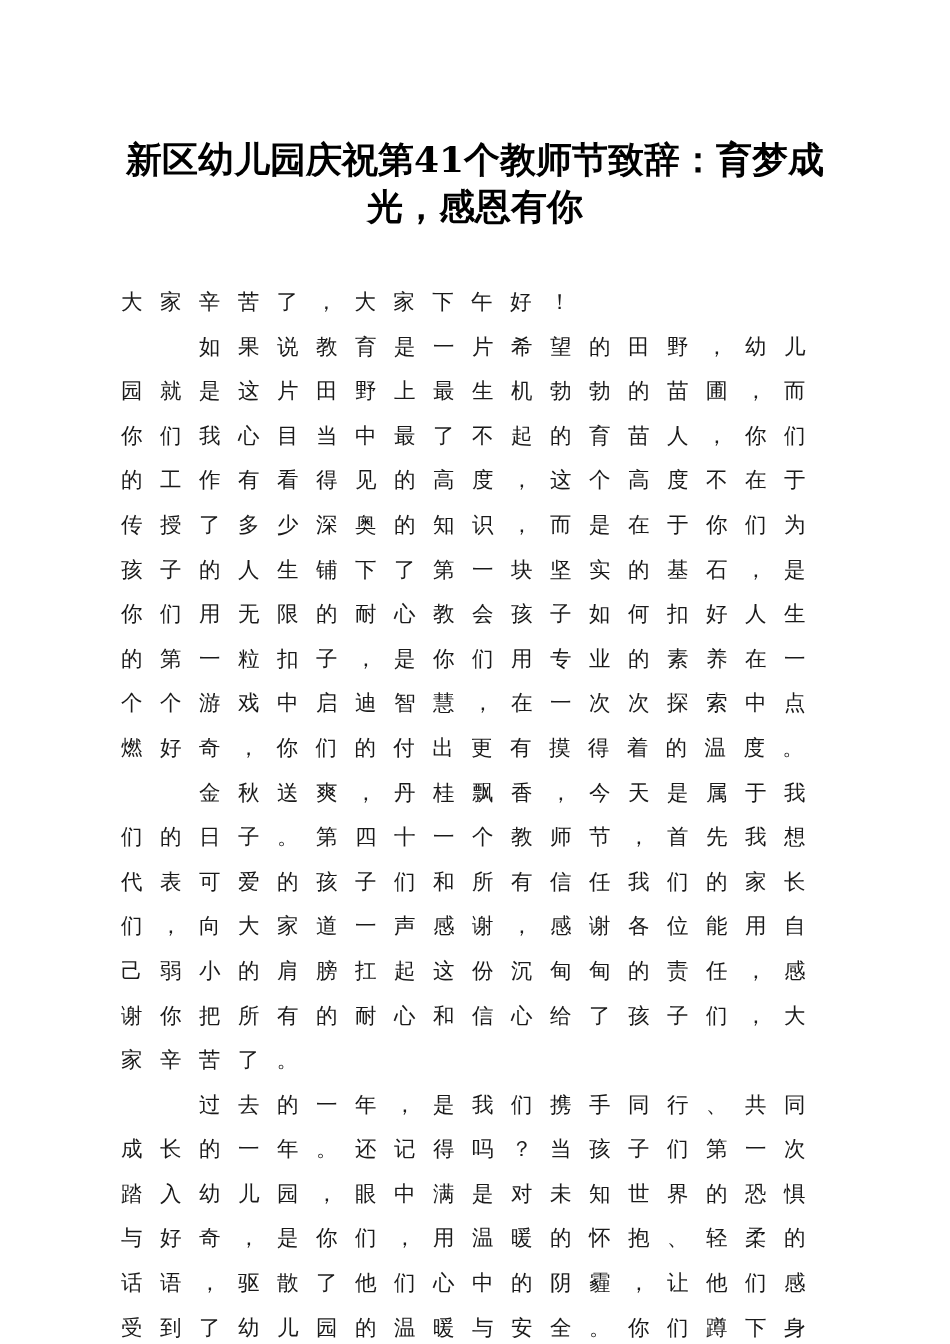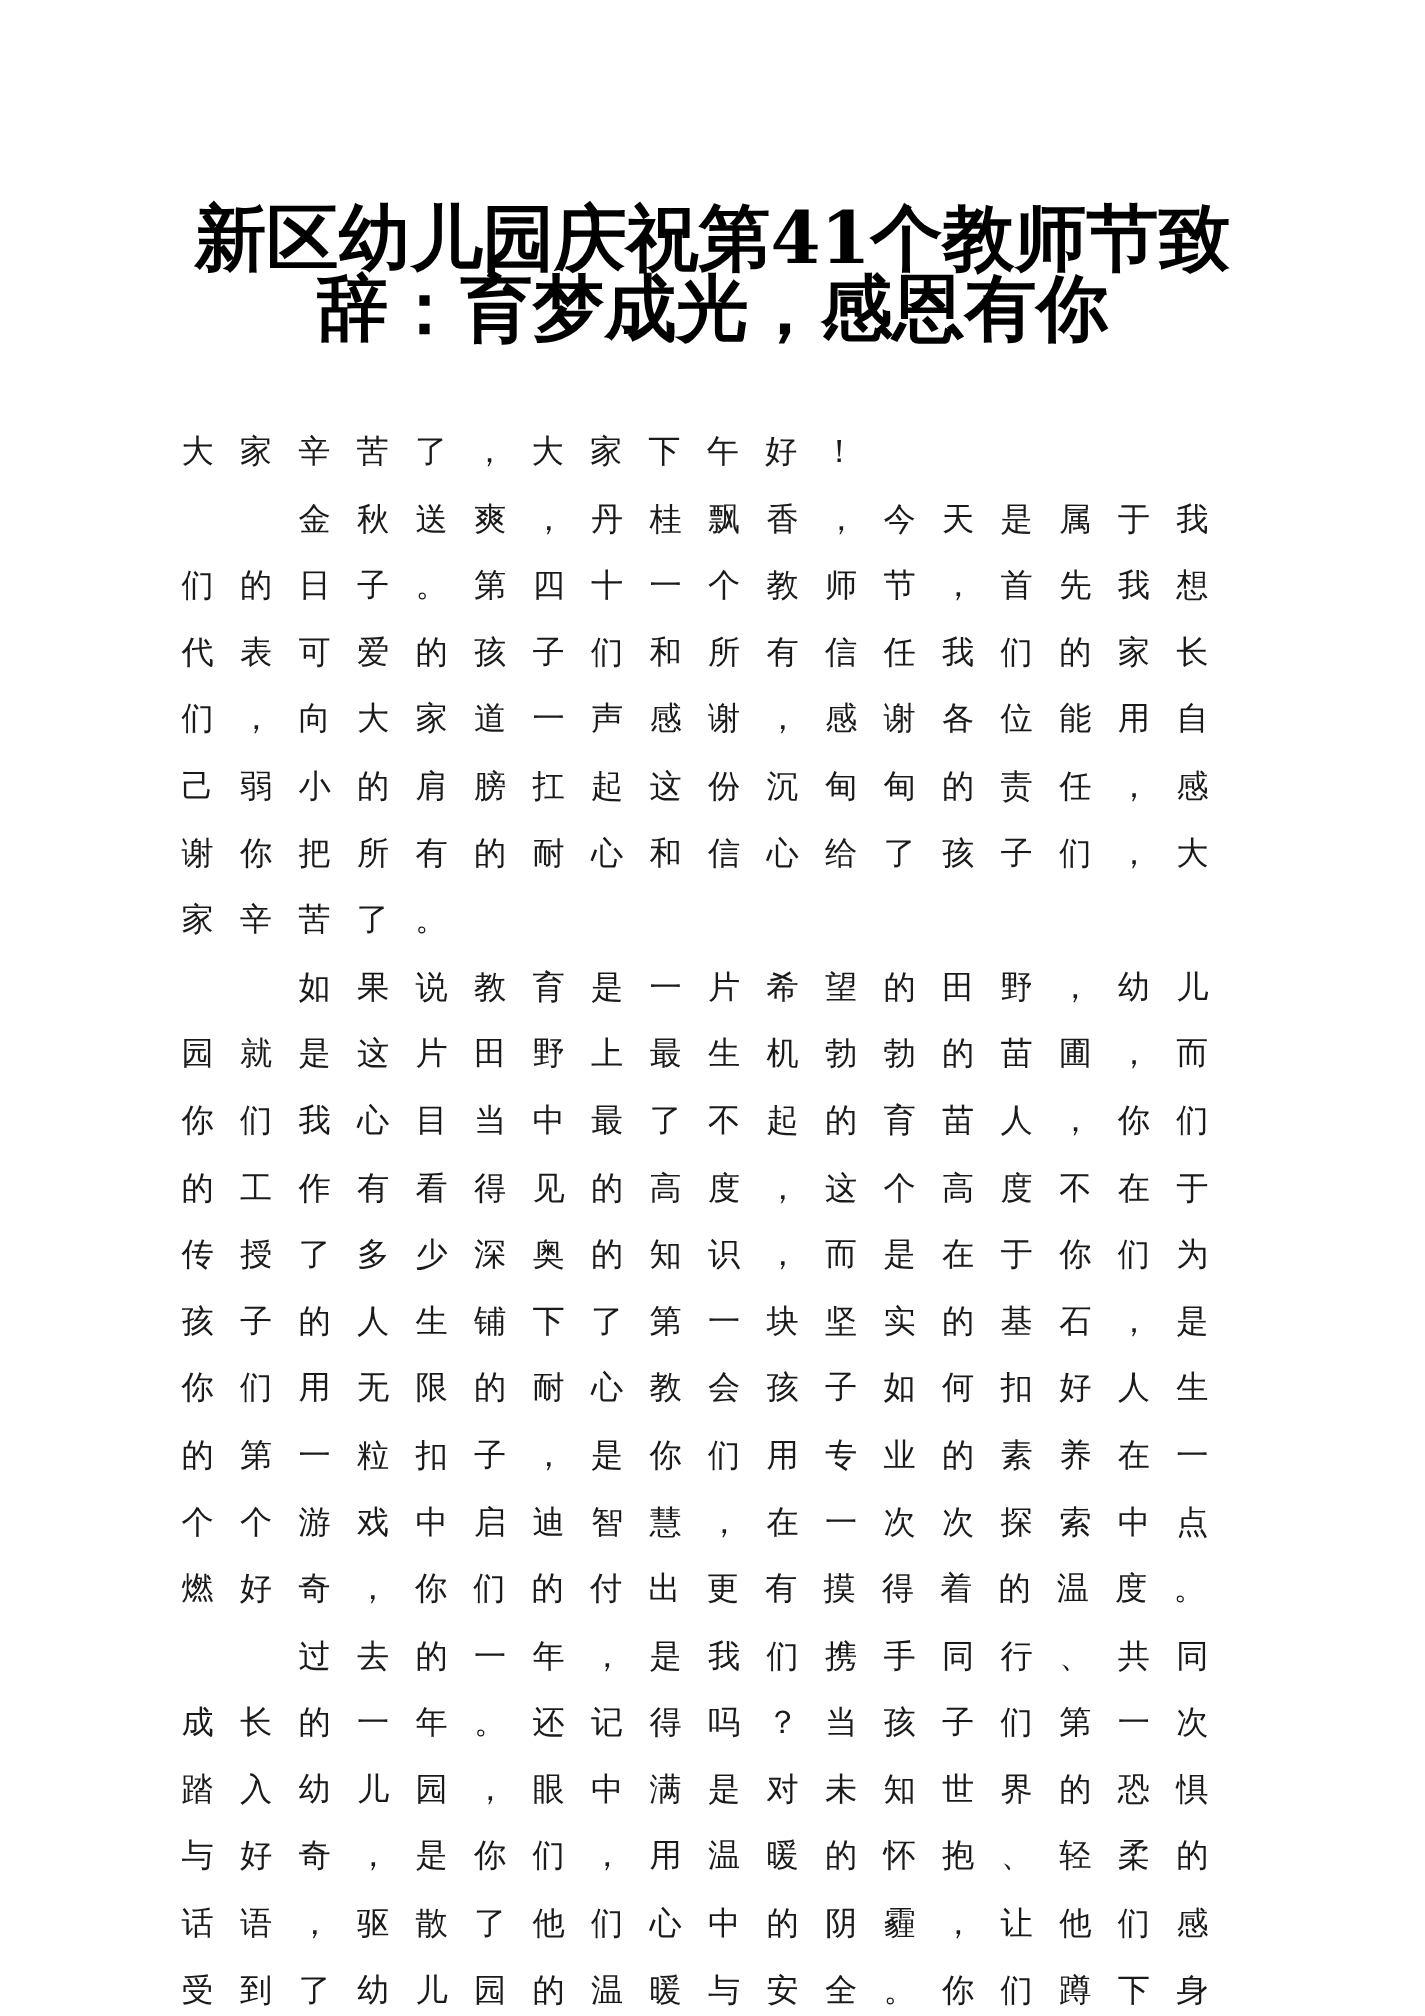--- a/index.html
+++ b/index.html
@@ -23,21 +23,21 @@
     background: #ffffff;
   }
   .title {
     position: absolute;
     left: 110px;
     top: 136px;
     width: 730px;
     text-align: center;
     font-family: "DejaVu Serif", "Liberation Serif", serif;
     font-weight: bold;
-    font-size: 48px;
+    font-size: 36px;
     line-height: 47px;
     letter-spacing: 0px;
     color: #000000;
     margin: 0;
   }
   .body {
     position: absolute;
     left: 121px;
     top: 280px;
     width: 702px;
@@ -57,17 +57,17 @@
   }
 </style>
 </head>
 <body>
 
 <div class="page">
   <h1 class="title">新区幼儿园庆祝第41个教师节致辞：育梦成光，感恩有你</h1>
 
   <div class="body">
     <p>大家辛苦了，大家下午好！</p>
+    <p class="indent">如果说教育是一片希望的田野，幼儿园就是这片田野上最生机勃勃的苗圃，而你们我心目当中最了不起的育苗人，你们的工作有看得见的高度，这个高度不在于传授了多少深奥的知识，而是在于你们为孩子的人生铺下了第一块坚实的基石，是你们用无限的耐心教会孩子如何扣好人生的第一粒扣子，是你们用专业的素养在一个个游戏中启迪智慧，在一次次探索中点燃好奇，你们的付出更有摸得着的温度。</p>
     <p class="indent">金秋送爽，丹桂飘香，今天是属于我们的日子。第四十一个教师节，首先我想代表可爱的孩子们和所有信任我们的家长们，向大家道一声感谢，感谢各位能用自己弱小的肩膀扛起这份沉甸甸的责任，感谢你把所有的耐心和信心给了孩子们，大家辛苦了。</p>
-    <p class="indent">如果说教育是一片希望的田野，幼儿园就是这片田野上最生机勃勃的苗圃，而你们我心目当中最了不起的育苗人，你们的工作有看得见的高度，这个高度不在于传授了多少深奥的知识，而是在于你们为孩子的人生铺下了第一块坚实的基石，是你们用无限的耐心教会孩子如何扣好人生的第一粒扣子，是你们用专业的素养在一个个游戏中启迪智慧，在一次次探索中点燃好奇，你们的付出更有摸得着的温度。</p>
     <p class="indent">过去的一年，是我们携手同行、共同成长的一年。还记得吗？当孩子们第一次踏入幼儿园，眼中满是对未知世界的恐惧与好奇，是你们，用温暖的怀抱、轻柔的话语，驱散了他们心中的阴霾，让他们感受到了幼儿园的温暖与安全。你们蹲下身来，与孩子们平视，倾听他们的每一个想法，每一个故事，哪怕那些话语是如此的稚嫩，如此的不成逻辑，但在你们眼中，那都是世界上最珍贵的声音。你们用画笔和彩纸，为孩子们描</p>
   </div>
 </div>
 
 </body></html>

